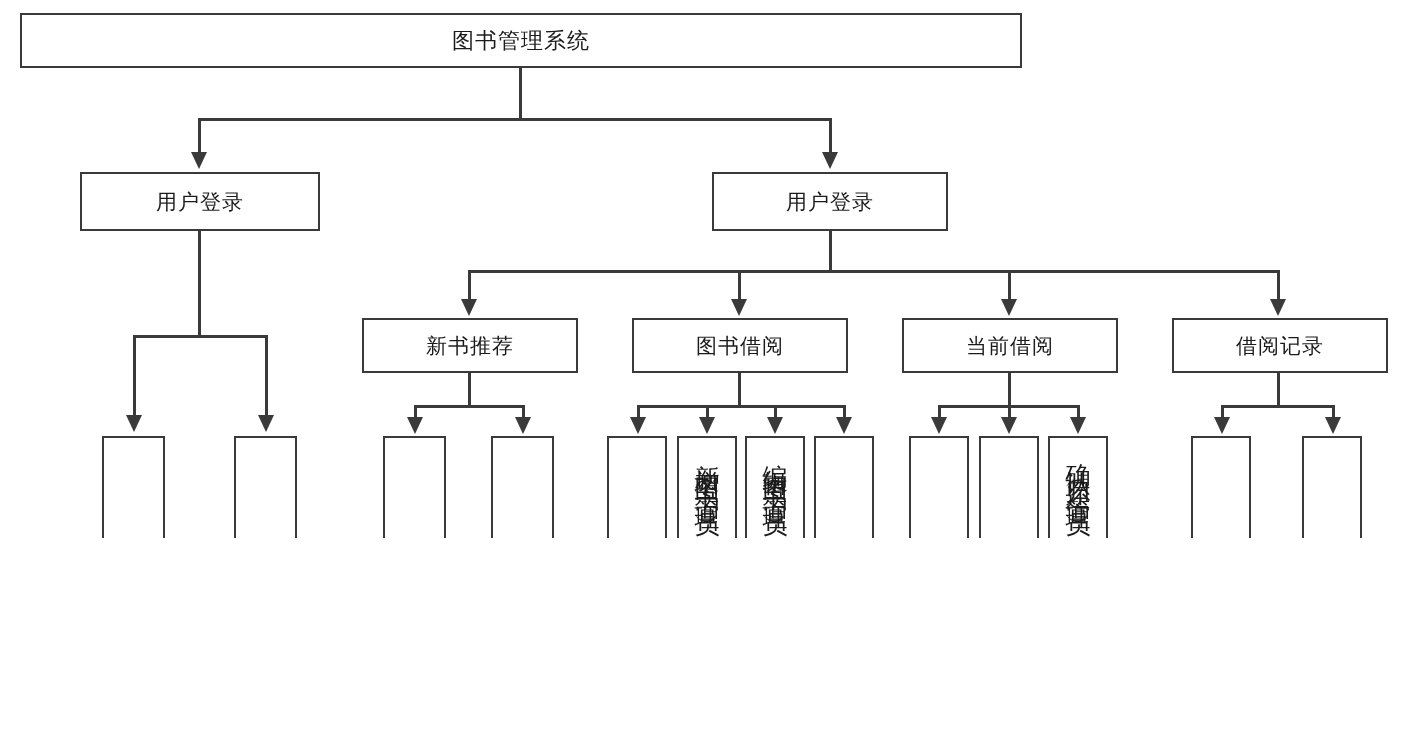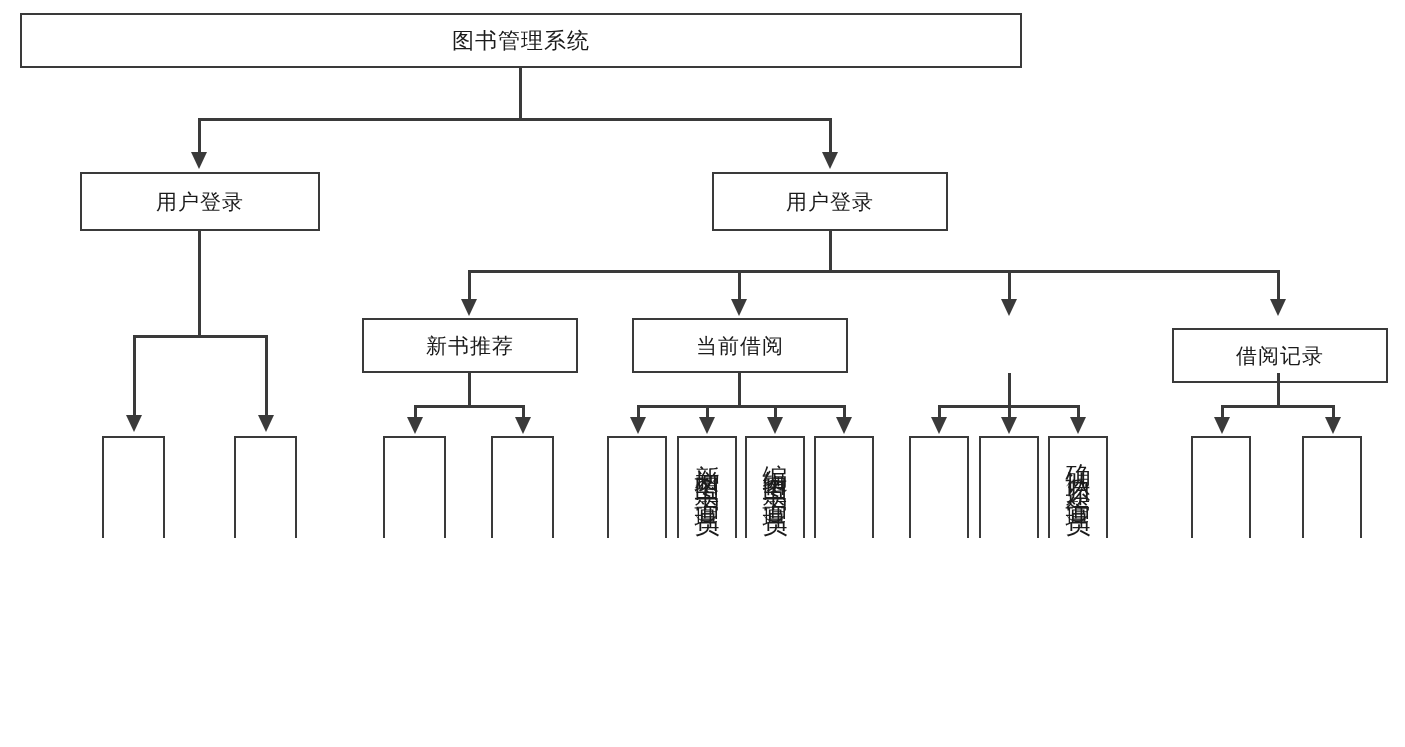--- a/index.html
+++ b/index.html
@@ -125,23 +125,26 @@
   <div class="arrow" style="left:731px;top:299px;"></div>
   <div class="ln v" style="left:1008px;top:270px;width:3px;height:32px;"></div>
   <div class="arrow" style="left:1001px;top:299px;"></div>
   <div class="ln v" style="left:1277px;top:270px;width:3px;height:32px;"></div>
   <div class="arrow" style="left:1270px;top:299px;"></div>
 
   <div class="node h-node" style="left:362px;top:318px;width:216px;height:55px;">
     <span>新书推荐</span>
   </div>
   <div class="node h-node" style="left:632px;top:318px;width:216px;height:55px;">
+    <span>图书借阅</span>
+  </div>
+  <div class="node h-node" style="left:902px;top:318px;width:216px;height:55px;">
     <span>当前借阅</span>
   </div>
-  <div class="node h-node" style="left:1172px;top:328px;width:216px;height:55px;">
+  <div class="node h-node" style="left:1172px;top:318px;width:216px;height:55px;">
     <span>借阅记录</span>
   </div>
 
   <div class="ln v" style="left:468px;top:373px;width:3px;height:34px;"></div>
   <div class="ln h" style="left:414px;top:405px;width:111px;height:3px;"></div>
   <div class="ln v" style="left:414px;top:405px;width:3px;height:16px;"></div>
   <div class="arrow" style="left:407px;top:417px;"></div>
   <div class="ln v" style="left:522px;top:405px;width:3px;height:16px;"></div>
   <div class="arrow" style="left:515px;top:417px;"></div>
 

